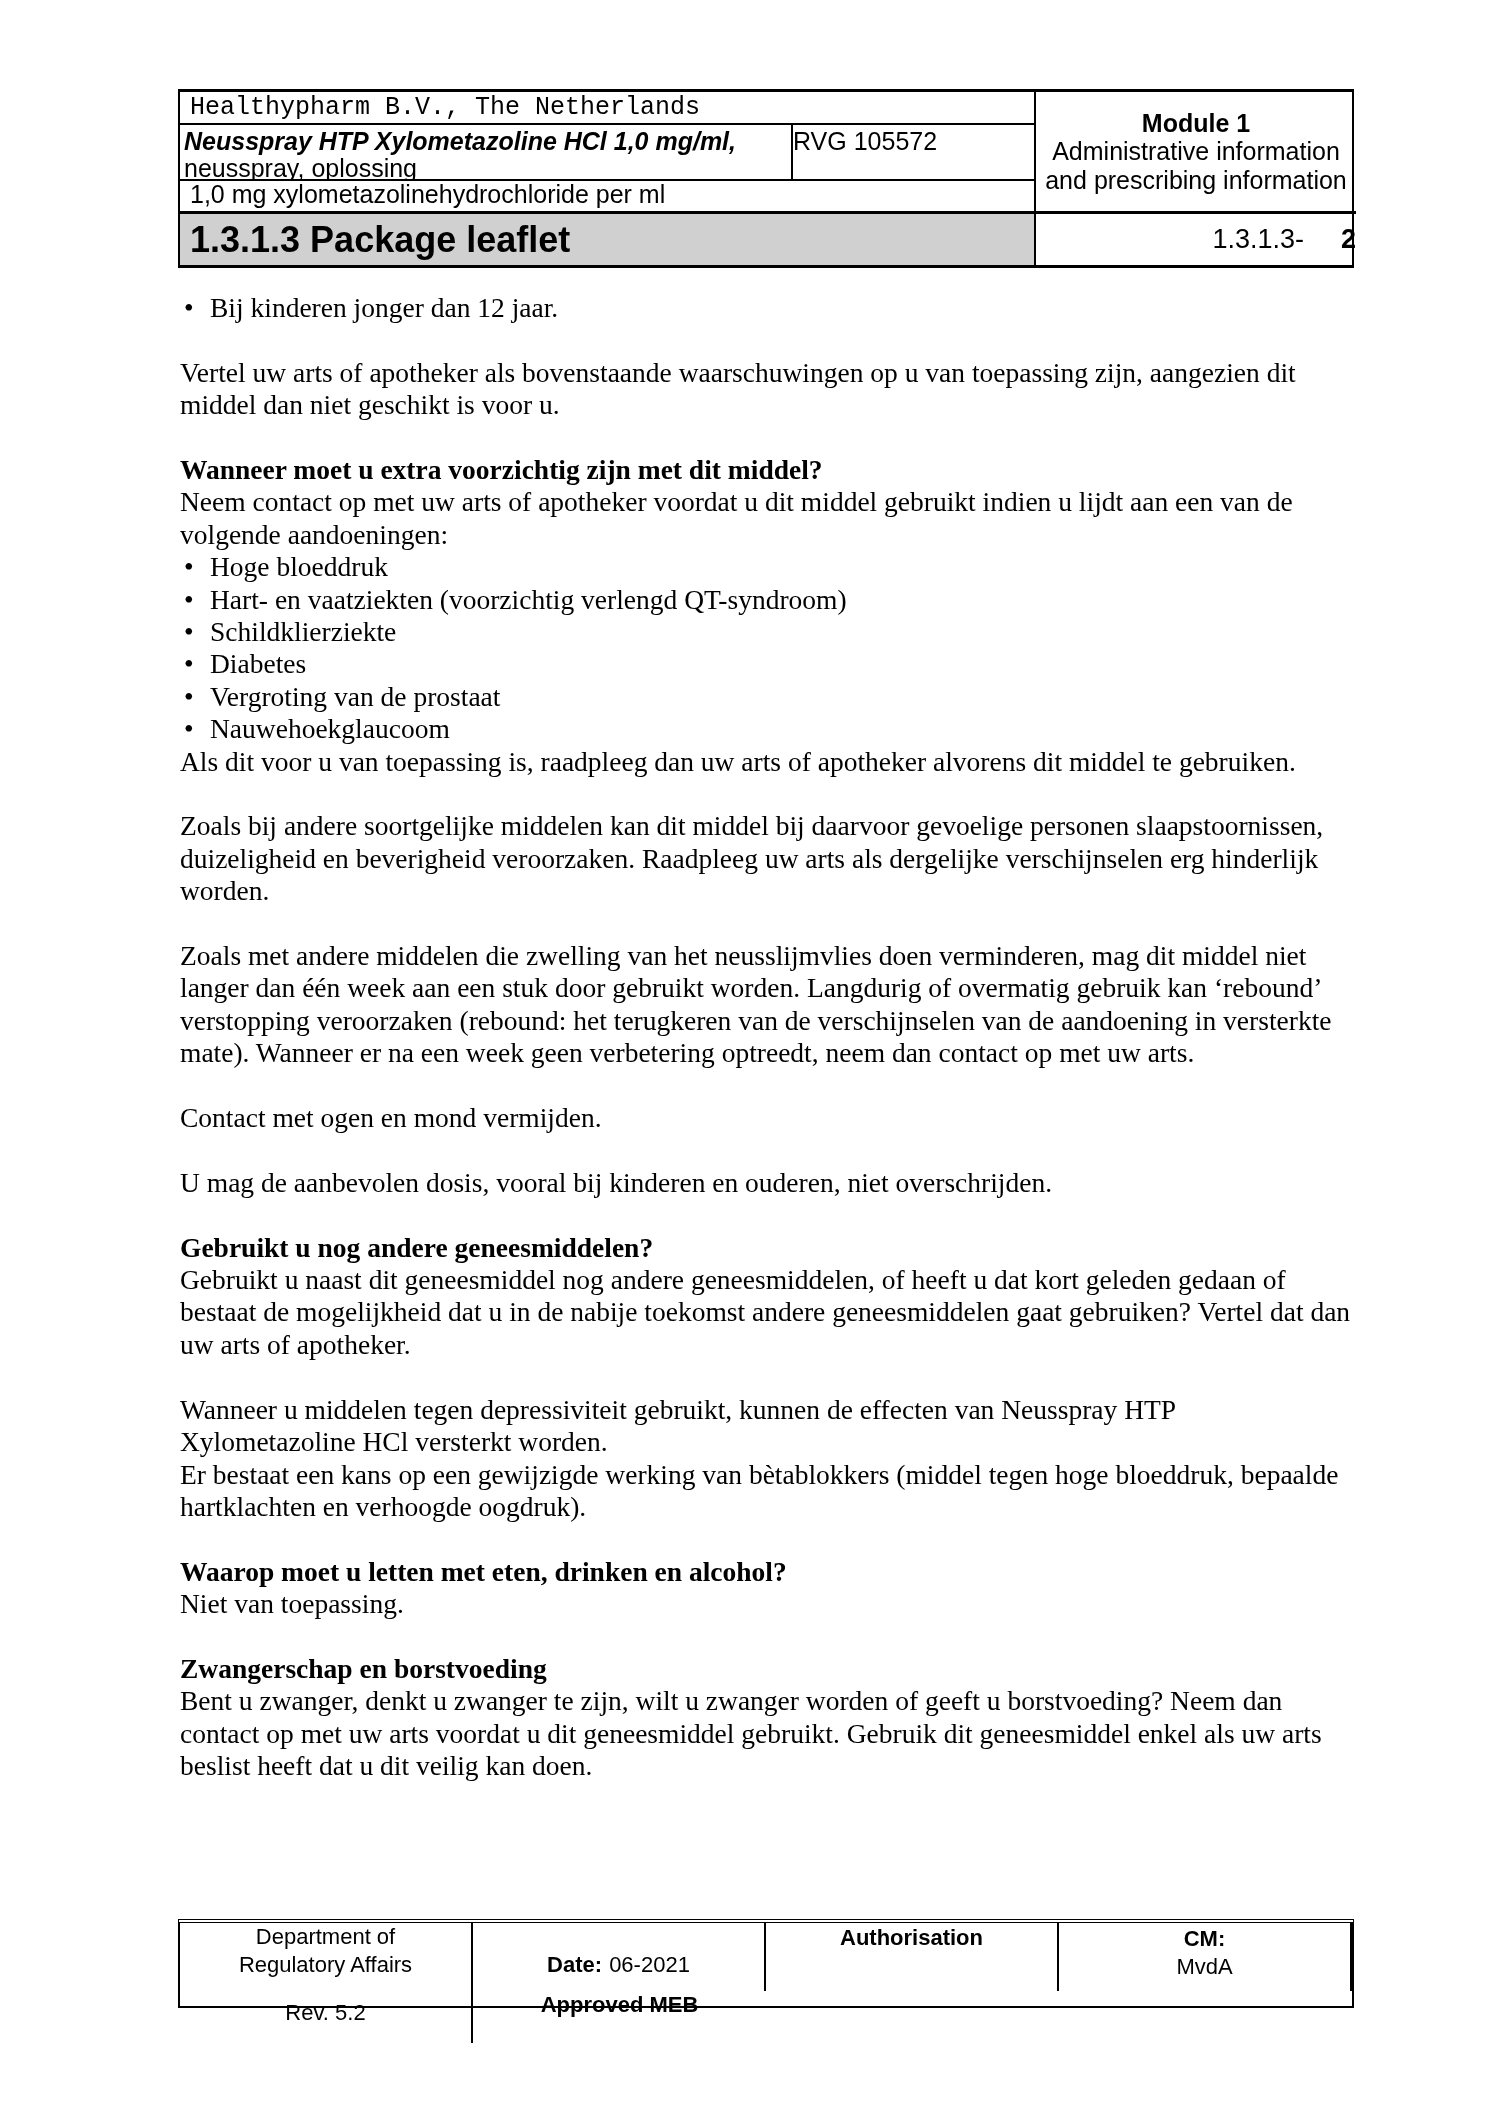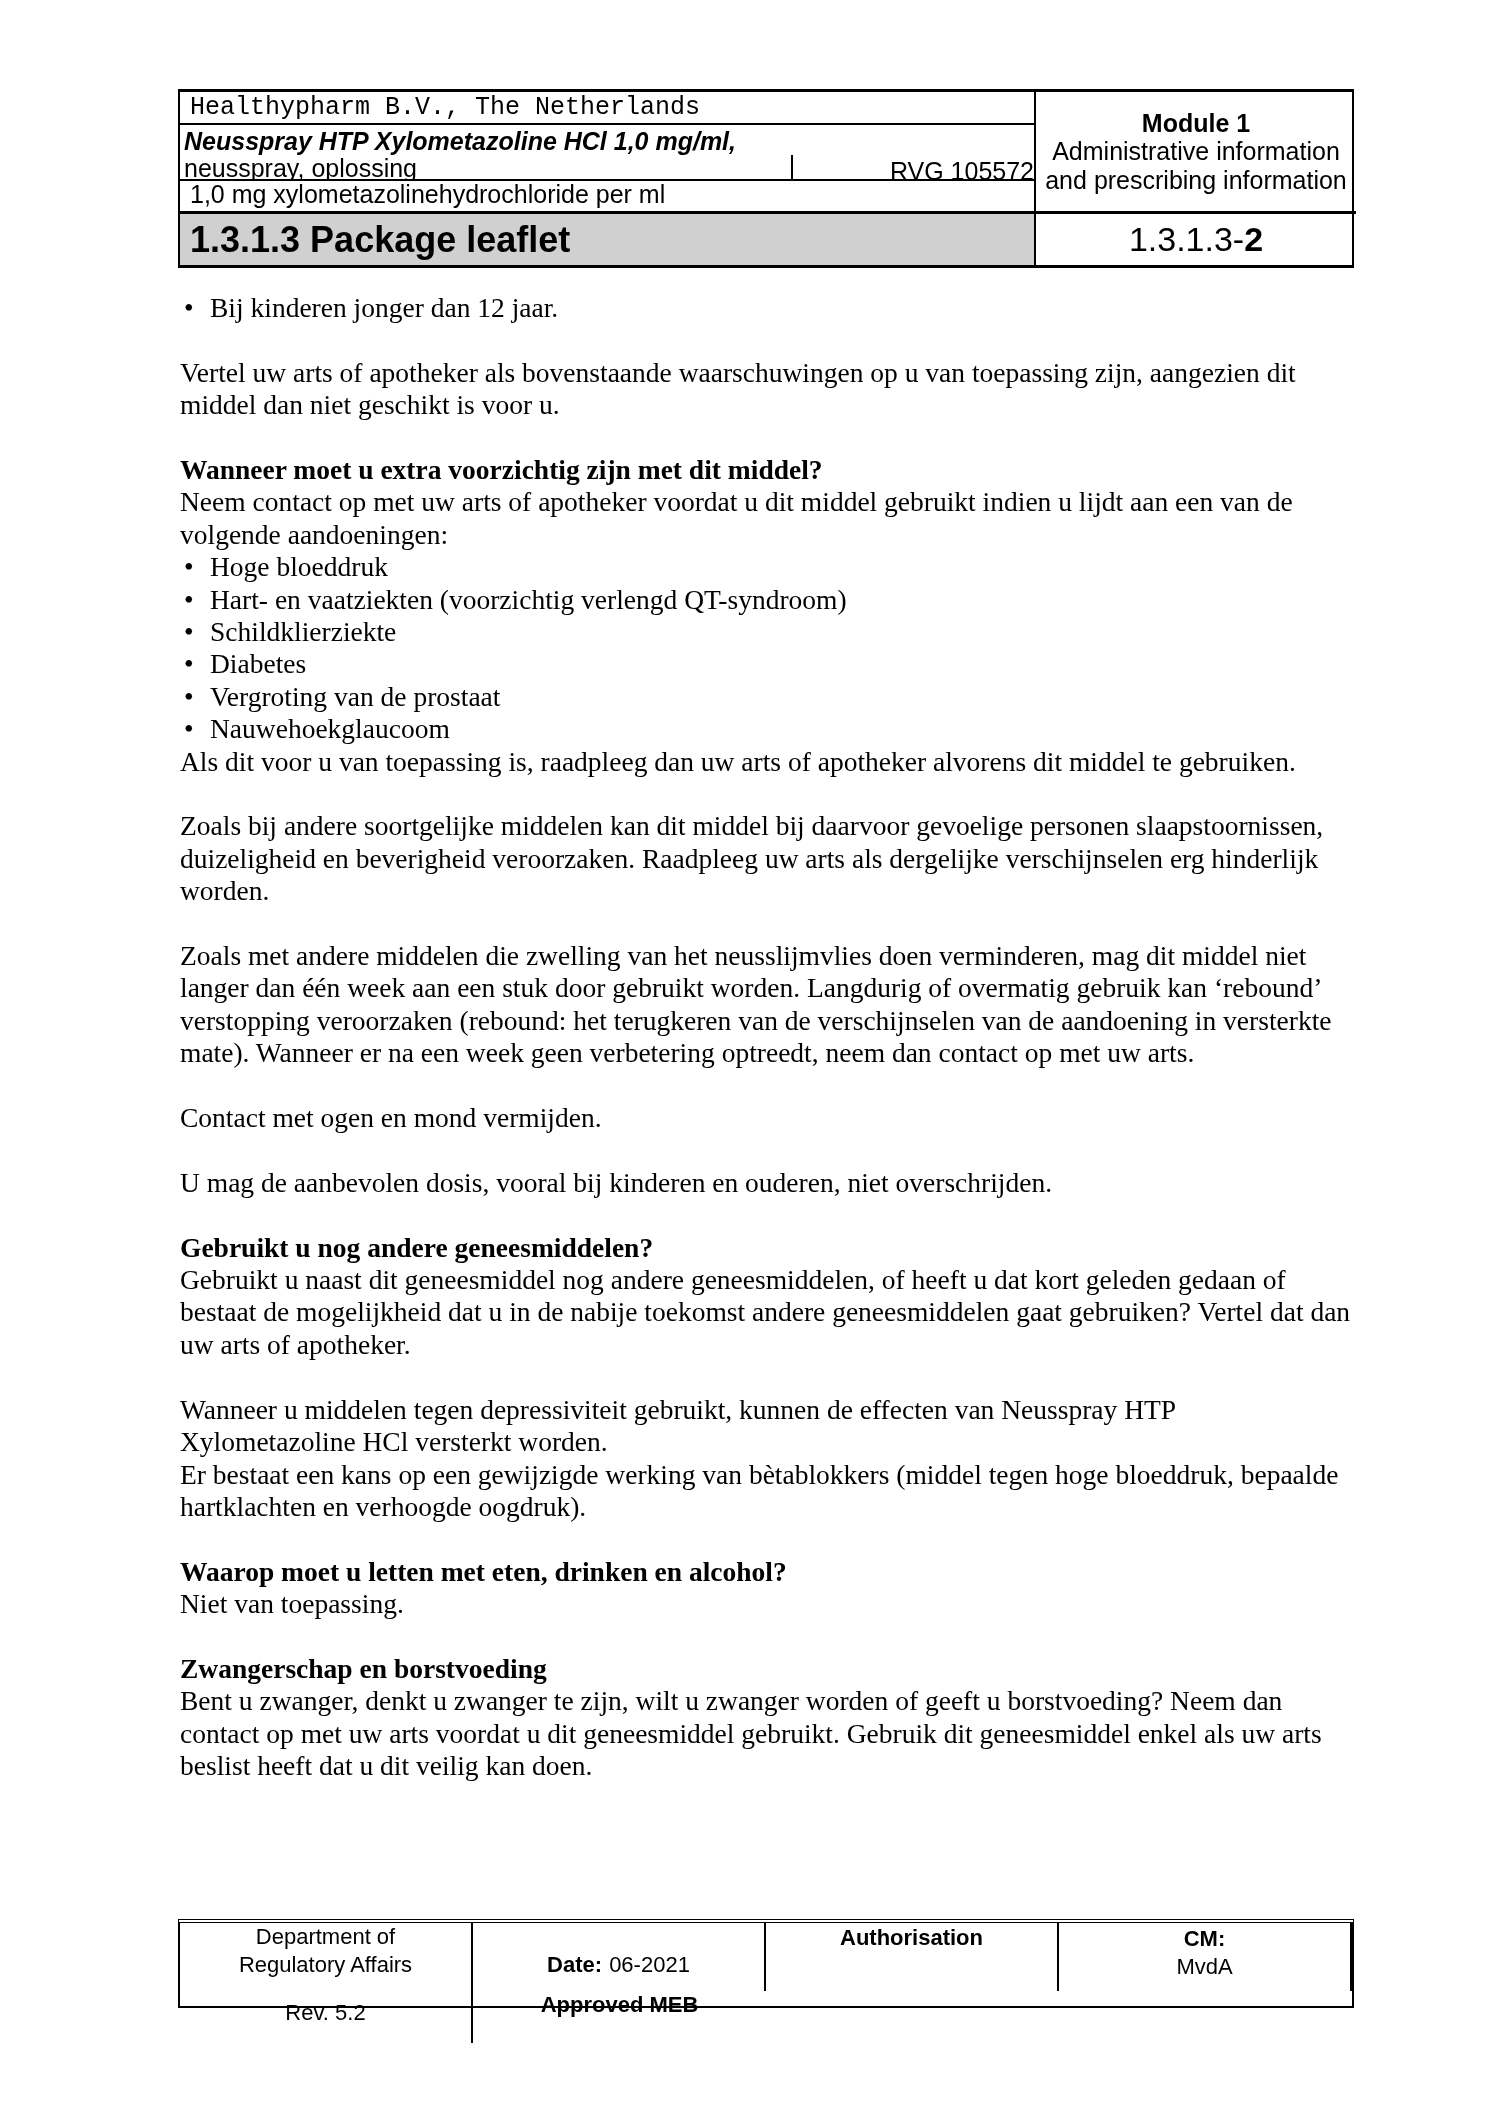--- a/index.html
+++ b/index.html
@@ -18,28 +18,28 @@
     grid-template-columns:611px 243px 322px;
     grid-template-rows:33px 56px 33px 51px;
     border:2px solid #000; border-top-width:3px; border-bottom-width:3px;
     box-sizing:border-box;
     font-family:"Liberation Sans","DejaVu Sans",sans-serif;
     font-size:25px; line-height:27px;
   }
   .header-table > div { box-sizing:border-box; overflow:hidden; }
   .hc-company  { grid-area:1/1/2/3; border-bottom:2px solid #000; display:flex; align-items:center; padding-left:10px;font-family:Liberation Mono, monospace; }
   .hc-name     { grid-area:2/1/3/2; border-bottom:2px solid #000; padding:3px 4px; }
-  .hc-rvg      { grid-area:2/2/3/3; border-left:2px solid #000; border-bottom:2px solid #000; text-align:right; padding-top:3px;margin-top:30px; }
+  .hc-rvg      { grid-area:2/2/3/3; border-left:2px solid #000; border-bottom:2px solid #000; text-align:left; padding-top:3px; }
   .hc-strength { grid-area:3/1/4/3; border-bottom:3px solid #000; display:flex; align-items:flex-start; padding-left:10px; }
   .hc-section  { grid-area:4/1/5/3; background:#d0d0d0; display:flex; align-items:center; padding-left:10px;
                  font-size:36px; font-weight:bold; }
   .hc-module   { grid-area:1/3/4/4; border-left:2px solid #000; border-bottom:3px solid #000;
                  display:flex; flex-direction:column; justify-content:center; text-align:center; line-height:28.5px; }
-  .hc-pageref  { grid-area:4/3/5/4; border-left:2px solid #000; display:flex; align-items:center; justify-content:center;
-                 font-size:34px; }
+  .hc-pageref  { grid-area:4/3/5/4; border-left:2px solid #000; display:flex; align-items:center; justify-content:flex-end;
+                 font-size:27px;gap:37px; }
   .product-name { font-weight:bold; font-style:italic; }
   .bold { font-weight:bold; }
 
   
   .doc-body {
     position:absolute; left:180px; top:292px; width:1175px;
     font-size:27.5px; line-height:32.4px;
   }
   .doc-body p, .doc-body h3 { margin:0; padding:0; font-size:27.5px; font-weight:normal; }
   .doc-body h3 { font-weight:bold; }

